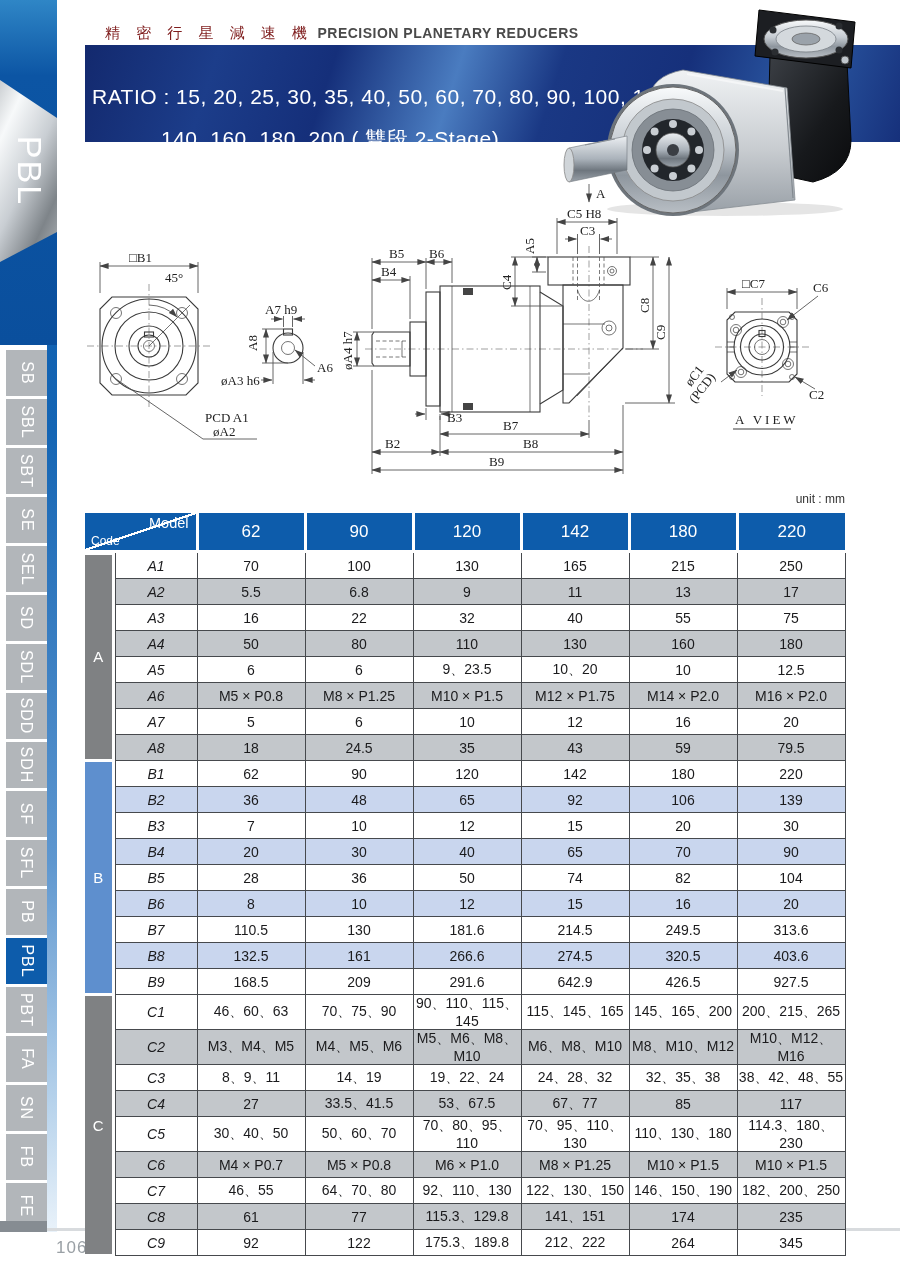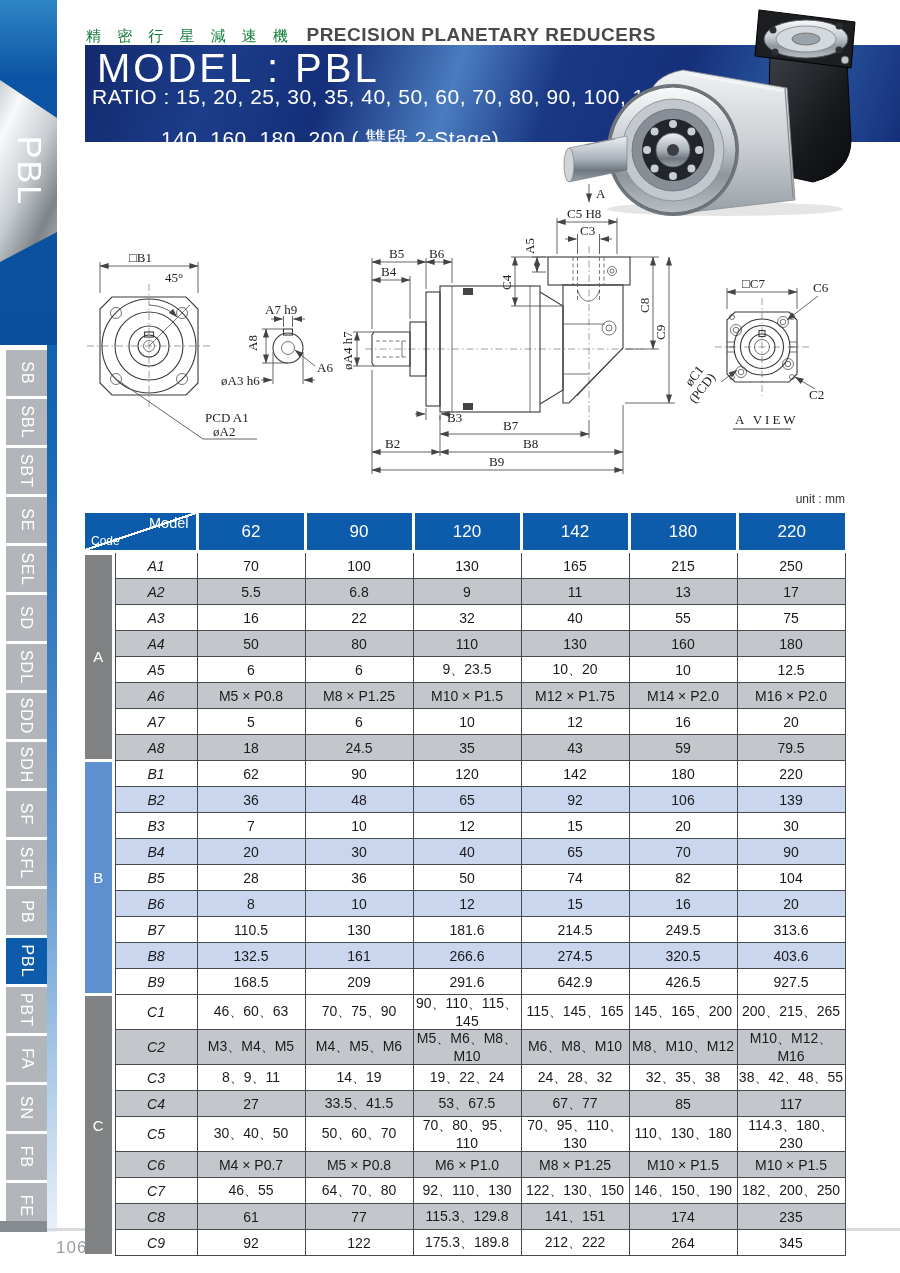--- a/index.html
+++ b/index.html
@@ -19,22 +19,22 @@
 
   
   .tabs{position:absolute;left:6px;top:350px;width:41px;}
   .tab{width:41px;height:46px;margin-bottom:3px;background:#b2b6ba;
     display:flex;align-items:center;justify-content:center;}
   .tab.active{background:#0d5cab;}
   .tab span{transform:rotate(90deg);white-space:nowrap;color:#fff;font-size:16px;letter-spacing:1px;}
 
   
   .subtitle{position:absolute;left:86px;top:24px;white-space:nowrap;}
-  .subtitle .cjk{font-size:15px;color:#15803d;letter-spacing:6px;}
-  .subtitle .en{font-size:19px;color:#4a4a4a;font-weight:600;letter-spacing:.5px;margin-left:8px;}
+  .subtitle .cjk{font-size:15px;color:#7f1d1d;letter-spacing:6px;margin-left:19px;}
+  .subtitle .en{font-size:14px;color:#4a4a4a;font-weight:600;letter-spacing:.5px;}
   .banner{position:absolute;left:85px;top:45px;width:815px;height:97px;z-index:1;
     background:linear-gradient(108deg,#13296e 0%,#1c3d8a 16%,#152f7a 30%,#4a7cc0 45%,#1a3884 57%,#16307b 72%,#2c5aa4 86%,#16307b 100%);}
   .model-title{position:absolute;left:12px;top:1px;color:#fff;font-size:40px;letter-spacing:3px;}
   .ratio1{position:absolute;left:7px;top:40px;color:#fff;font-size:21px;letter-spacing:.5px;white-space:nowrap;}
   .ratio2{position:absolute;left:76px;top:80px;color:#fff;font-size:21px;letter-spacing:.5px;white-space:nowrap;}
 
   
   .photo{position:absolute;left:555px;top:0;z-index:2;}
   .drawings{position:absolute;left:85px;top:158px;z-index:1;}
   .drawings text{font-family:"Liberation Serif","DejaVu Serif",serif;font-size:13px;fill:#222;}
@@ -134,21 +134,20 @@
       <div class="tab">
         <span>FE</span>
       </div>
     </nav>
 
   <div class="subtitle">
     <span class="cjk">精 密 行 星 減 速 機</span>
     <span class="en">PRECISION PLANETARY REDUCERS</span>
   </div>
   <div class="banner">
-    <div class="model-title">MODEL : PBL</div>
     <div class="ratio1">RATIO : 15, 20, 25, 30, 35, 40, 50, 60, 70, 80, 90, 100, 120,</div>
     <div class="ratio2">140, 160, 180, 200 ( 雙段 2-Stage)</div>
   </div>
 
   <svg class="photo" width="345" height="218" viewBox="0 0 345 218">
     <defs>
       <linearGradient id="gSilver" x1="0" y1="0" x2="0" y2="1">
         <stop offset="0" stop-color="#f8fafb"></stop>
           <stop offset=".45" stop-color="#c6ccd2"></stop>
         <stop offset=".7" stop-color="#8e969e"></stop>

